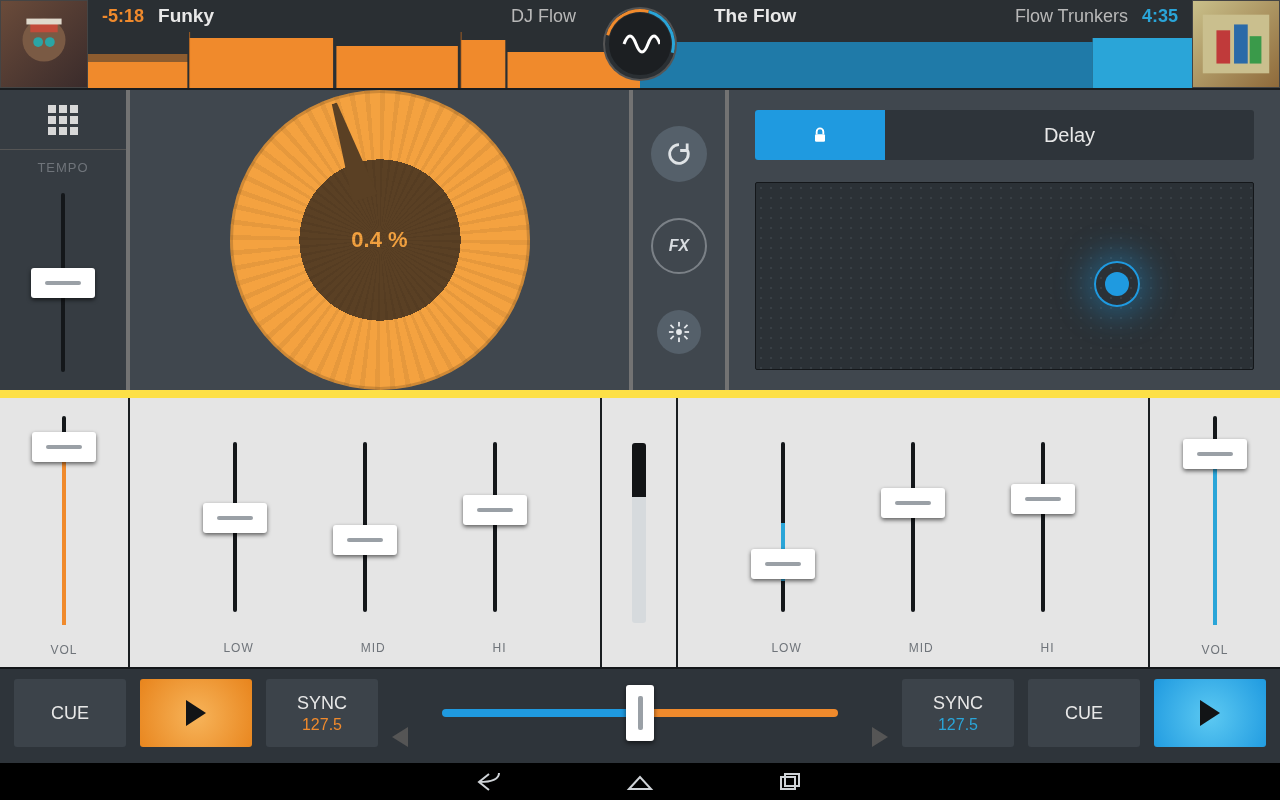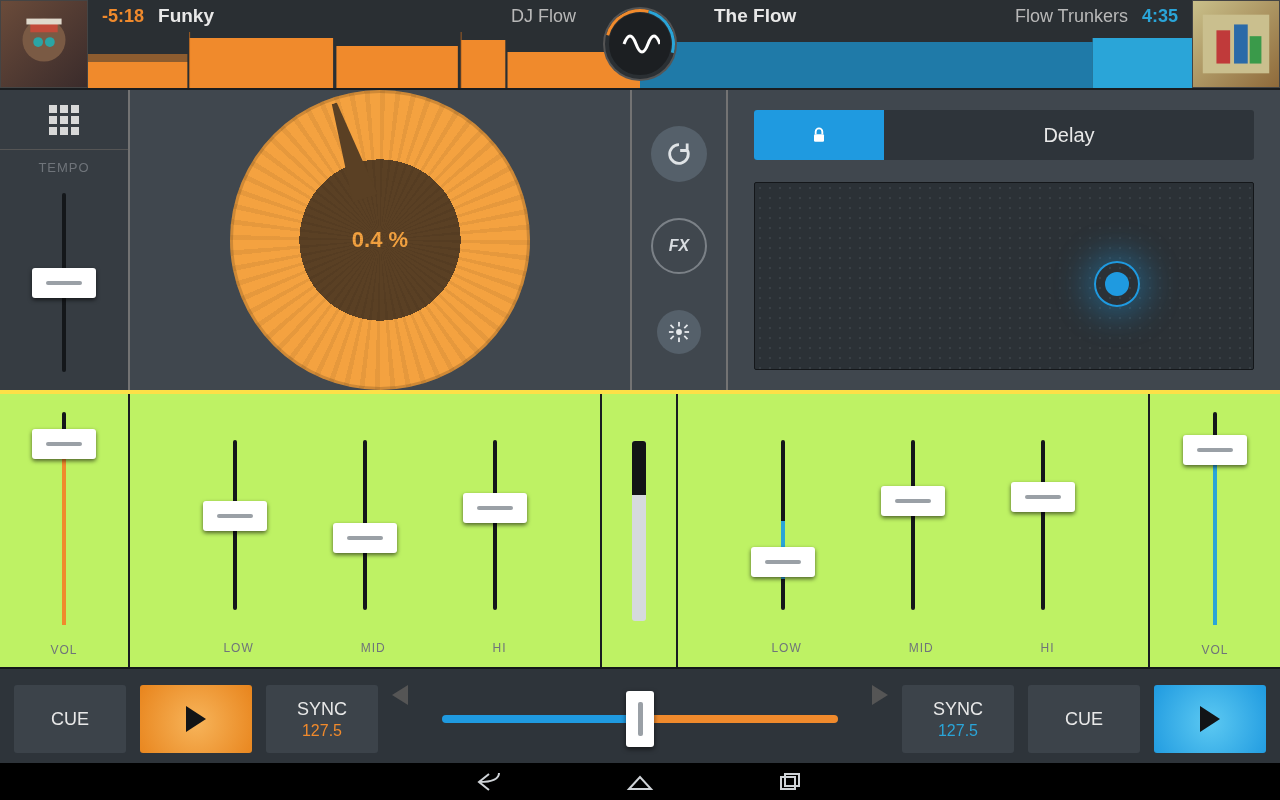--- a/index.html
+++ b/index.html
@@ -22,21 +22,21 @@
   .deck-header.b .row1 .title { margin-left:60px;}
   .deck-header.b .row1 .artist { margin-left:auto;}
   .wave { flex:1; position:relative; overflow:hidden; }
   .wave svg { position:absolute; inset:0; width:100%; height:100%; }
   
   .center-logo { position:absolute; left:50%; top:0; transform:translateX(-50%); width:88px; height:88px; z-index:5; display:flex; align-items:center; justify-content:center;}
   .center-logo .ring { width:70px; height:70px; border-radius:50%; background:#1c1f22; border:4px solid #2a2f33; box-shadow: 0 0 0 2px #555; display:flex; align-items:center; justify-content:center; position:relative;}
   .center-logo .arc { position:absolute; inset:-4px; border-radius:50%; border:3px solid transparent; border-top-color:#f08a2c; border-right-color:#2aa5d8; transform:rotate(-30deg);}
   
   .mid { height: 332px; display:flex; background:#40474e; border-top:2px solid #1a1d20;}
-  .mid .col { border-right:2px solid #737373; }
+  .mid .col { border-right:4px solid #737373; }
   .col.tempo { width:130px; background:#363c42; display:flex; flex-direction:column; align-items:center;}
   .grid-btn { width:100%; height:60px; border-bottom:1px solid #555; display:flex; align-items:center; justify-content:center;}
   .grid-icon { display:grid; grid-template-columns:repeat(3,8px); grid-template-rows:repeat(3,8px); gap:3px;}
   .grid-icon span { background:#d8d8d8; }
   .tempo-label { color:#6f747a; font-size:13px; letter-spacing:1px; margin-top:10px;}
   .vslider { flex:1; position:relative; width:100%; display:flex; justify-content:center; padding: 18px 0;}
   .vslider .track { width:4px; background:#14171a; height:100%; border-radius:2px; position:relative;}
   .vslider .fill { position:absolute; width:4px; background:#f08a2c; left:0;}
   .vslider.blue .fill { background:#2aa5d8; }
   .vslider .thumb { position:absolute; left:50%; transform:translate(-50%,-50%); width:64px; height:30px; background:#fff; border-radius:3px; box-shadow:0 2px 4px rgba(0,0,0,.6); display:flex; align-items:center; justify-content:center;}
@@ -52,34 +52,34 @@
   .circ-btn.solid { border:none; background:#55606a; }
   .circ-btn.small { width:44px; height:44px; background:#55606a; border:none;}
   .col.fxpanel { flex:1; padding:20px 26px 20px 26px; display:flex; flex-direction:column;}
   .fxbar { height:50px; background:#2e343a; border-radius:3px; display:flex; overflow:hidden;}
   .fxbar .lock { width:130px; background:#1f9ae0; display:flex; align-items:center; justify-content:center;}
   .fxbar .label { flex:1; display:flex; align-items:center; justify-content:center; font-size:20px; color:#e8e8e8;}
   .xy { flex:1; margin-top:22px; border:1px solid #14171a; background:#2b3136; background-image: radial-gradient(#383f45 1px, transparent 1px); background-size: 10px 10px; position:relative; border-radius:2px;}
   .xy .dot { position:absolute; width:46px; height:46px; border-radius:50%; border:2px solid #1f9ae0; left:68%; top:42%; display:flex; align-items:center; justify-content:center; box-shadow:0 0 30px 10px rgba(31,154,224,.35);}
   .xy .dot::after { content:""; width:24px; height:24px; background:#1f9ae0; border-radius:50%;}
   
-  .eqrow { height: 314px; display:flex; background:#bef264; border-top:4px solid #fde047;}
+  .eqrow { height: 314px; display:flex; background:#e5e5e5; border-top:8px solid #fde047;}
   .eqrow > div { border-right:2px solid #1a1d20;}
   .volcol { width:130px; display:flex; flex-direction:column; align-items:center;}
   .volcol .lbl, .eqcol .lbls span { color:#6f747a; font-size:12px; letter-spacing:1px;}
   .volcol .lbl { margin-bottom:10px;}
   .eqcol { flex:1; display:flex; flex-direction:column;}
   .eqsliders { flex:1; display:flex; justify-content:space-around; padding: 14px 40px 0 40px;}
   .lbls { display:flex; justify-content:space-around; padding: 0 40px 12px 40px;}
   .xfadecol { width:76px; display:flex; align-items:center; justify-content:center;}
   .xfade-v { height:180px; width:40px; position:relative;}
   .xfade-v .bg { position:absolute; left:50%; transform:translateX(-50%); width:14px; height:100%; background:#d6dadd; border-radius:3px;}
   .xfade-v .dark { position:absolute; left:50%; transform:translateX(-50%); top:0; width:14px; height:30%; background:#121416; border-radius:3px 3px 0 0;}
   
-  .transport { height:96px; background:#2e343a; display:flex; align-items:flex-start; padding: 16px 14px; gap:14px; border-top:2px solid #14171a;}
+  .transport { height:96px; background:#2e343a; display:flex; align-items:flex-end; padding: 16px 14px; gap:14px; border-top:2px solid #14171a;}
   .tbtn { height:68px; border-radius:3px; display:flex; flex-direction:column; align-items:center; justify-content:center; font-size:18px; color:#e8e8e8;}
   .tbtn.cue { width:112px; background:#3c434a;}
   .tbtn.play { width:112px;}
   .tbtn.play.a { background: radial-gradient(circle at 50% 55%, #f7b45a, #e8841c);}
   .tbtn.play.b { background: radial-gradient(circle at 50% 55%, #5cc9f2, #1f9ae0);}
   .tbtn.sync { width:112px; background:#3c434a;}
   .tbtn .bpm { font-size:16px; margin-top:2px;}
   .tbtn .bpm.a { color:#f08a2c;} .tbtn .bpm.b { color:#2aa5d8;}
   .tri { width:0; height:0; border-top:10px solid transparent; border-bottom:10px solid transparent;}
   .tri.r { border-left:16px solid #555;} .tri.l { border-right:16px solid #555;}

